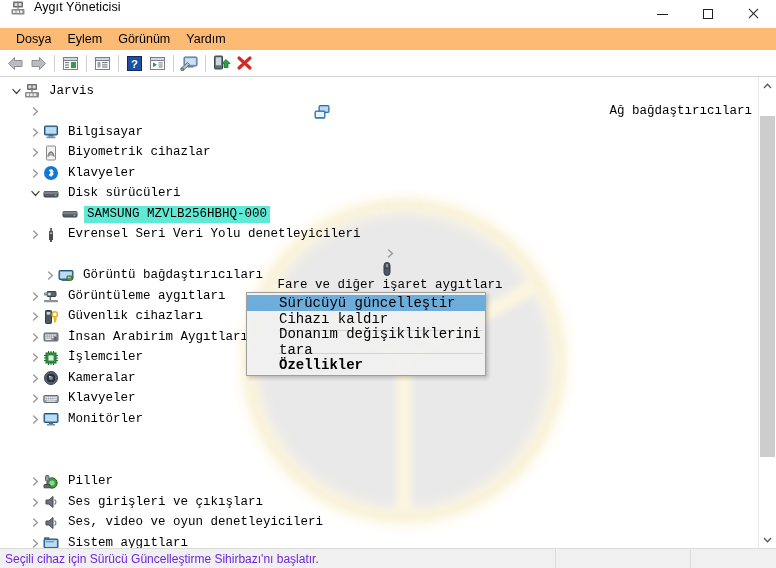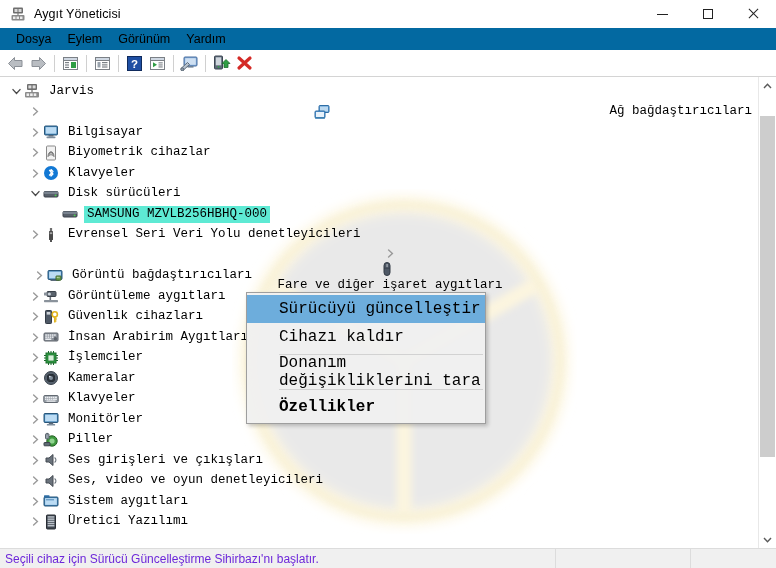--- a/index.html
+++ b/index.html
@@ -6,36 +6,36 @@
   body{
     width:776px;height:568px;overflow:hidden;
     font-family:"Liberation Sans","DejaVu Sans",sans-serif;
     font-size:12px;color:#000;background:#fff;
     -webkit-font-smoothing:antialiased;
   }
   #app{position:relative;width:776px;height:568px;background:#fff;overflow:hidden;}
 
   
   .titlebar{position:absolute;left:0;top:0;width:776px;height:28px;background:#fff;}
-  .title-left{position:absolute;left:10px;top:0;height:28px;display:flex;align-items:center;gap:8px;}
+  .title-left{position:absolute;left:10px;top:0;height:28px;display:flex;align-items:flex-start;gap:8px;}
   .title-icon{width:16px;height:16px;position:relative;display:block;}
   .title-text{font-size:12.5px;color:#000;letter-spacing:.1px;}
   .win-btns{position:absolute;right:0;top:0;height:28px;display:flex;}
   .win-btn{width:45px;height:28px;display:flex;align-items:center;justify-content:center;
            font-size:11px;color:#1a1a1a;line-height:1;}
   .win-btn.close{width:46px;}
   .glyph-min{display:block;width:11px;height:1px;background:#222;}
   .glyph-max{display:block;width:10px;height:10px;border:1px solid #222;box-sizing:border-box;}
   .glyph-close{display:block;width:12px;height:12px;position:relative;}
   .glyph-close:before,.glyph-close:after{content:"";position:absolute;left:0;top:5px;width:13px;height:1px;background:#222;}
   .glyph-close:before{transform:rotate(45deg);}
   .glyph-close:after{transform:rotate(-45deg);}
 
   
-  .menubar{position:absolute;left:0;top:28px;width:776px;height:22px;background:#0369a1;display:flex;align-items:center;padding-left:8px;box-sizing:border-box;}
+  .menubar{position:absolute;left:0;top:28px;width:776px;height:22px;background:#fdba74;display:flex;align-items:center;padding-left:8px;box-sizing:border-box;}
   .menu-item{padding:2px 8px;font-size:12.5px;color:#000;cursor:default;}
 
   
   .toolbar{position:absolute;left:0;top:50px;width:776px;height:27px;background:#fff;
            border-bottom:1px solid #d4d4d4;display:flex;align-items:center;padding-left:4px;box-sizing:border-box;}
   .tb-btn{width:23px;height:23px;display:flex;align-items:center;justify-content:center;position:relative;}
   .tb-sep{width:1px;height:17px;background:#d0d0d0;margin:0 4px;}
 
   
   .content{position:absolute;left:0;top:77px;width:776px;height:471px;background:#fff;overflow:hidden;font-family:Liberation Mono, monospace;}
@@ -62,21 +62,21 @@
   .statusbar{position:absolute;left:0;top:548px;width:776px;height:20px;background:#f0f0f0;border-top:1px solid #dcdcdc;}
   .sb-text{position:absolute;left:5px;top:3px;font-size:12px;color:#6d28d9;}
   .sb-div{position:absolute;top:0;width:1px;height:20px;background:#dcdcdc;}
 
   
   .ctxmenu{position:absolute;left:246px;top:215px;width:240px;
            background:rgba(240,240,240,0.93);
            border:1px solid #9e9e9e;
            box-shadow:2px 2px 4px rgba(0,0,0,0.22);
            padding:2px 0;box-sizing:border-box;}
-  .ctx-item{height:28px;display:flex;align-items:center;padding-left:32px;font-size:16px;color:#000;box-sizing:border-box;}
+  .ctx-item{height:16px;display:flex;align-items:center;padding-left:32px;font-size:14px;color:#000;box-sizing:border-box;}
   .ctx-item.highlight{background:rgba(98,167,218,0.92);}
   .ctx-item.bold{font-weight:bold;}
   .ctx-sep{height:1px;background:#d2d2d2;margin:3px 2px 3px 32px;}
 </style>
 </head>
 <body>
 
 <div id="app">
 
   <div class="titlebar">
@@ -335,21 +335,21 @@
               <path d="M1.6 1 L5.4 4.5 L1.6 8" stroke="#9a9a9a" stroke-width="1.4" fill="none" stroke-linecap="round"></path>
             </svg>
           </div>
           <span class="node-icon"><svg width="16" height="16" viewBox="0 0 16 16">
               <rect x="5" y="1.5" width="6" height="13" rx="3" fill="#4e5865" stroke="#333b45"></rect>
               <rect x="7.6" y="3" width="0.9" height="3.2" fill="#cfd4da"></rect>
               <path d="M5 7.2 L11 7.2" stroke="#333b45" stroke-width="0.7"></path>
             </svg></span>
           <span class="node-label">Fare ve diğer işaret aygıtları</span>
         </div>
-        <div class="node" style="padding-left: 31px;">
+        <div class="node" style="padding-left: 42px;">
           <div class="twisty">
             <svg width="7" height="9" viewBox="0 0 7 9">
               <path d="M1.6 1 L5.4 4.5 L1.6 8" stroke="#9a9a9a" stroke-width="1.4" fill="none" stroke-linecap="round"></path>
             </svg>
           </div>
           <span class="node-icon"><svg width="16" height="16" viewBox="0 0 16 16">
               <rect x="1" y="2.5" width="14" height="9" rx="1" fill="#3c7fb1" stroke="#28567a"></rect>
               <rect x="2.1" y="3.6" width="11.8" height="6.8" fill="#bcdcf4"></rect>
               <rect x="3.5" y="11.5" width="9" height="1.5" fill="#5b6b7a"></rect>
               <rect x="9" y="8" width="5" height="4.2" rx="0.5" fill="#6a9e4f" stroke="#41662e"></rect>
@@ -476,21 +476,21 @@
             </svg>
           </div>
           <span class="node-icon"><svg width="16" height="16" viewBox="0 0 16 16">
               <rect x="1" y="2.5" width="14" height="9" rx="1" fill="#3c7fb1" stroke="#28567a"></rect>
               <rect x="2.1" y="3.6" width="11.8" height="6.8" fill="#bcdcf4"></rect>
               <rect x="5.8" y="11.5" width="4.4" height="1.6" fill="#5b6b7a"></rect>
               <rect x="3.8" y="13.1" width="8.4" height="1.5" rx="0.6" fill="#7e8d9c"></rect>
             </svg></span>
           <span class="node-label">Monitörler</span>
         </div>
-        <div class="node" style="padding-left: 27px;">
+        <div class="node" style="padding-left: 27px; margin-top: 42px;">
           <div class="twisty">
             <svg width="7" height="9" viewBox="0 0 7 9">
               <path d="M1.6 1 L5.4 4.5 L1.6 8" stroke="#9a9a9a" stroke-width="1.4" fill="none" stroke-linecap="round"></path>
             </svg>
           </div>
           <span class="node-icon"><svg width="16" height="16" viewBox="0 0 16 16">
               <circle cx="9" cy="9" r="5.2" fill="#3f9a3f" stroke="#266226"></circle>
               <circle cx="9" cy="9" r="2.6" fill="#8fd48f"></circle>
               <rect x="1" y="10.5" width="6" height="3.3" rx="0.6" fill="#5f6a74" stroke="#3c444c"></rect>
               <rect x="2.5" y="1.8" width="3.5" height="5" rx="0.6" fill="#96a1ab" stroke="#5c656e"></rect>

